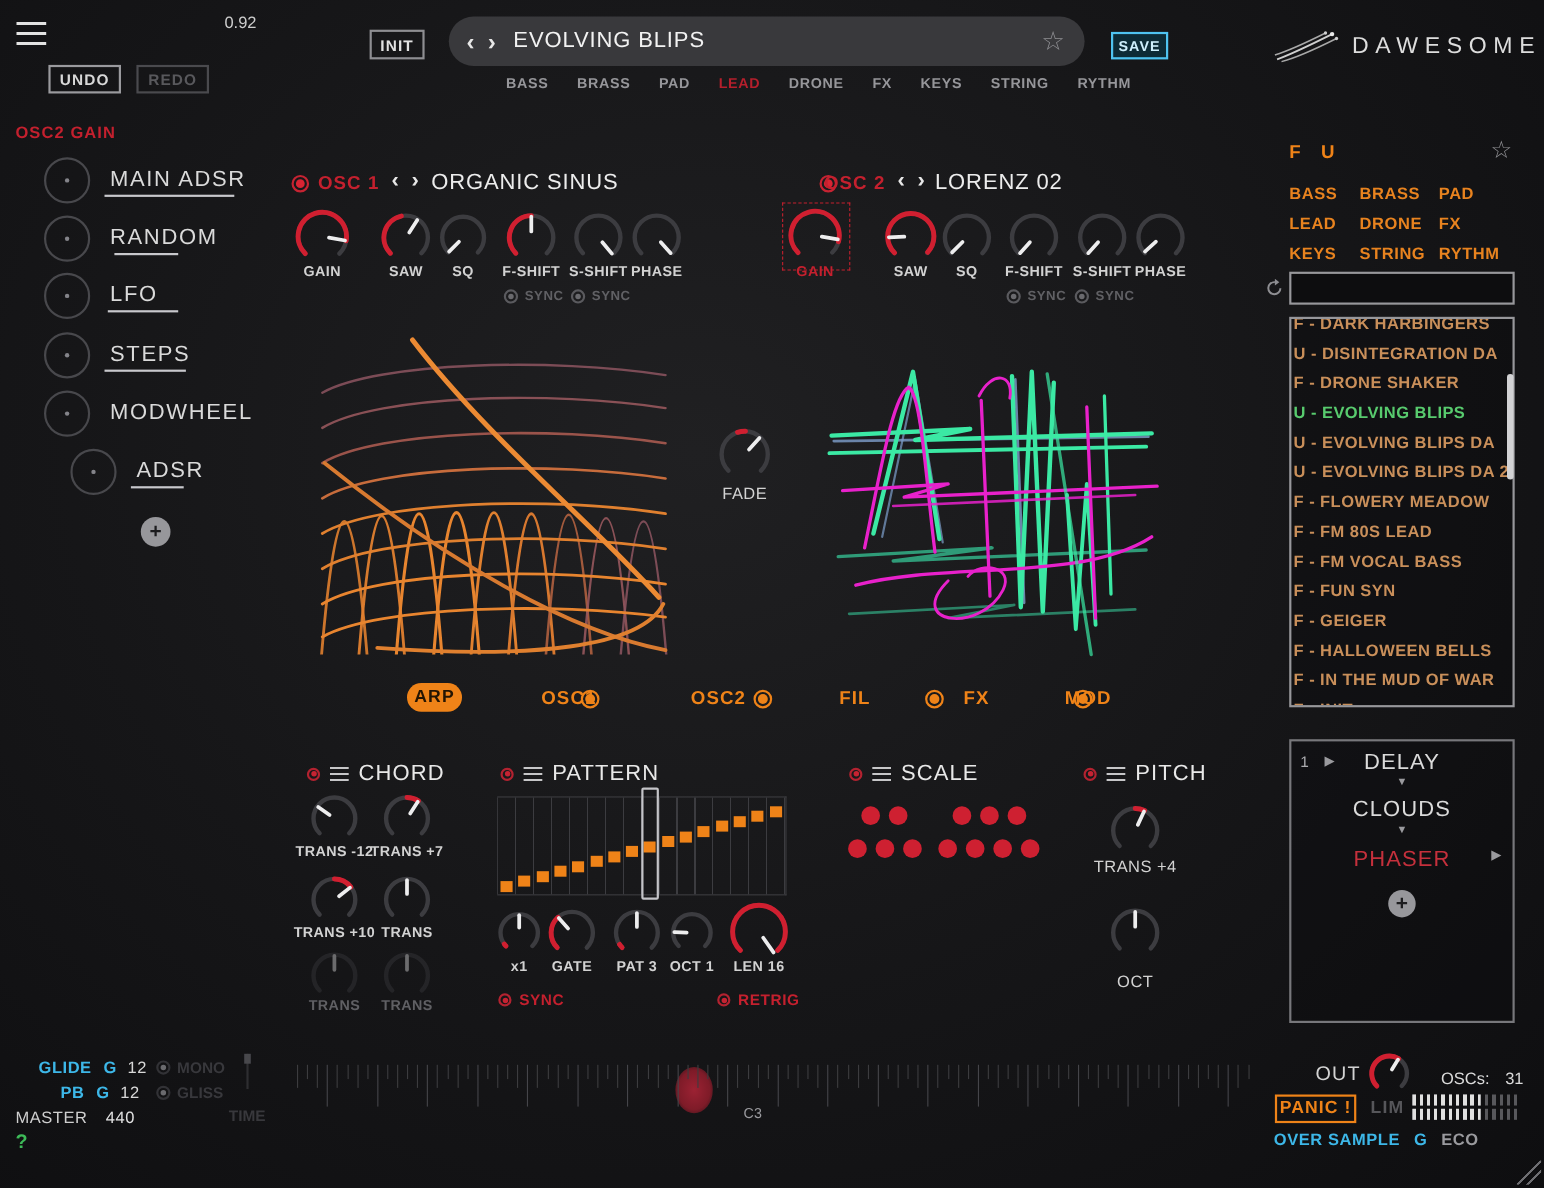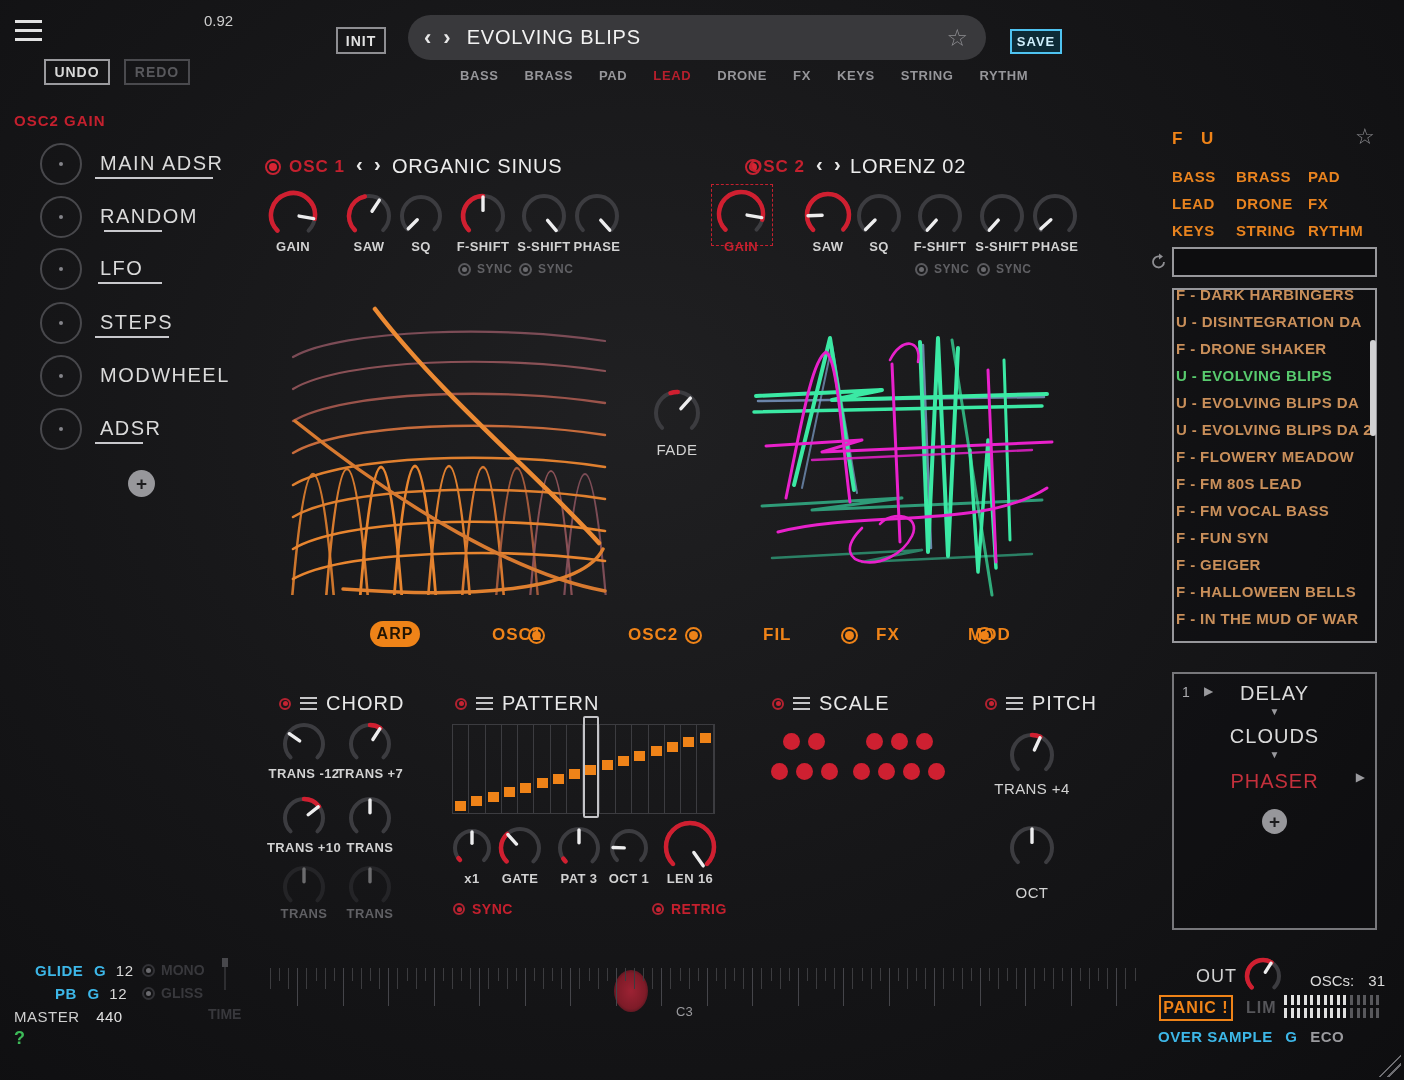--- a/index.html
+++ b/index.html
@@ -119,20 +119,31 @@
     <span>BRASS</span>
     <span>PAD</span>
     <span class="active">LEAD</span>
     <span>DRONE</span>
     <span>FX</span>
     <span>KEYS</span>
     <span>STRING</span>
     <span>RYTHM</span>
   </div>
 
+  <div class="abs" style="left:1157px;top:26px;display:flex;align-items:center;gap:10px;">
+    <svg width="62" height="32">
+      <path d="M4,28 C20,22 40,12 54,5" stroke="#cfcfcf" stroke-width="1.6" fill="none"></path>
+      <path d="M2,24 C18,19 36,10 48,4" stroke="#a8a8a8" stroke-width="1.3" fill="none"></path>
+      <path d="M8,30 C24,26 44,16 58,9" stroke="#a8a8a8" stroke-width="1.3" fill="none"></path>
+      <circle cx="54" cy="5" r="2" fill="#e8e8e8"></circle>
+      <circle cx="48" cy="4" r="1.5" fill="#cfcfcf"></circle>
+      <circle cx="58" cy="9" r="1.5" fill="#cfcfcf"></circle>
+    </svg>
+    <span class="brand">DAWESOME</span>
+  </div>
 
   
   <div class="abs ctx-param" style="left:14px;top:112px;">OSC2 GAIN</div>
 
   <div class="modrow" style="top:143px;">
     <span class="modknob"></span>
     <span class="modlabel">MAIN ADSR</span>
     <span class="uline" style="left:95px;width:118px;"></span>
   </div>
   <div class="modrow" style="top:196px;">
@@ -147,21 +158,21 @@
   </div>
   <div class="modrow" style="top:248px;">
     <span class="modknob"></span>
     <span class="modlabel">LFO</span>
     <span class="uline" style="left:98px;width:64px;"></span>
   </div>
   <div class="modrow" style="top:355px;">
     <span class="modknob"></span>
     <span class="modlabel">MODWHEEL</span>
   </div>
-  <div class="modrow" style="top:408px;">
+  <div class="modrow" style="top:408px;margin-left:24px;">
     <span class="modknob"></span>
     <span class="modlabel">ADSR</span>
     <span class="uline" style="left:95px;width:48px;"></span>
   </div>
   <div class="abs plus-circle" style="left:128px;top:470px;width:27px;height:27px;">+</div>
 
   
   <span class="abs led led-red" style="left:265px;top:158px;"></span>
   <span class="abs osc-title" style="left:289px;top:157px;">OSC 1</span>
   <span class="abs chev" style="left:356px;top:154px;font-size:20px;">‹</span>

